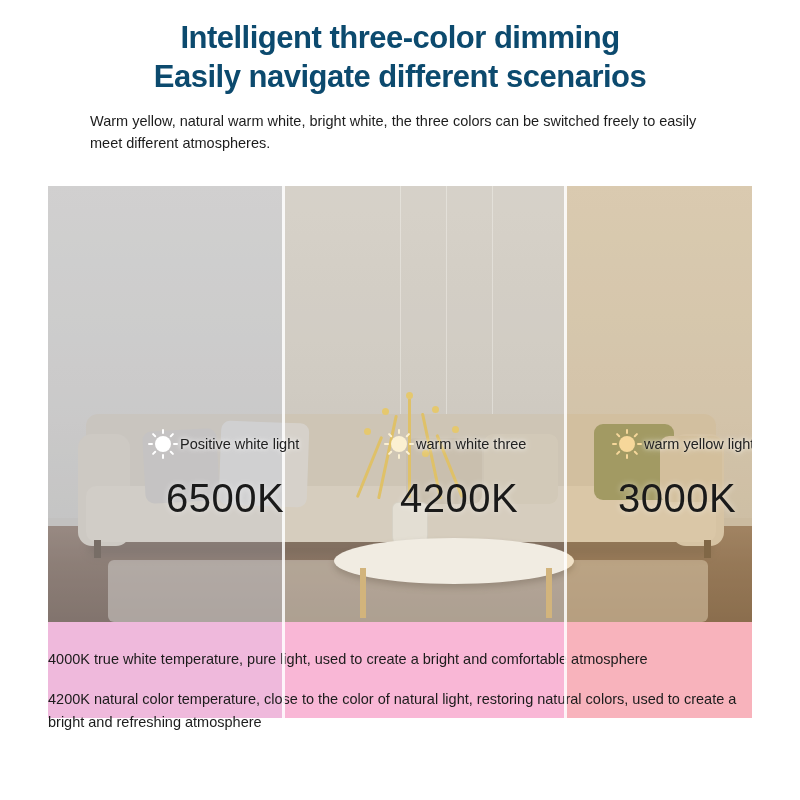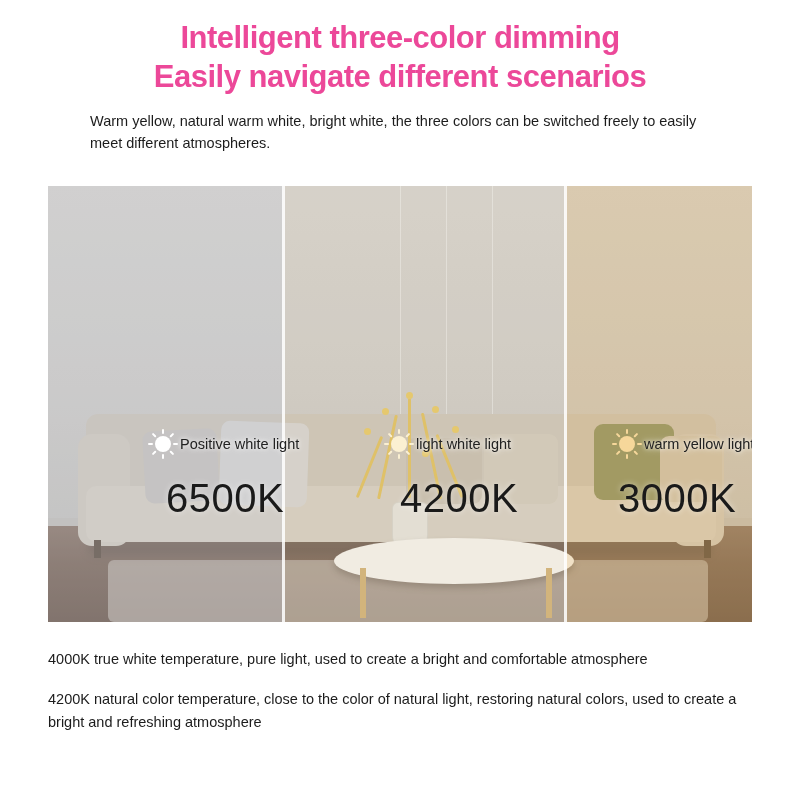--- a/index.html
+++ b/index.html
@@ -12,21 +12,21 @@
     height: 800px;
     font-family: "Liberation Sans", sans-serif;
     overflow: hidden;
     position: relative;
   }
 
   
   .headline {
     text-align: center;
     padding-top: 18px;
-    color: #ec4899;
+    color: #0c4a6e;
     font-weight: bold;
     letter-spacing: -0.5px;
   }
   .headline .line1,
   .headline .line2 {
     font-size: 31px;
     line-height: 39px;
     display: block;
   }
 
@@ -39,23 +39,23 @@
     font-size: 14.5px;
     line-height: 22px;
   }
 
   
   .photo-wrap {
     position: absolute;
     left: 48px;
     top: 186px;
     width: 704px;
-    height: 436px;
+    height: 532px;
     overflow: hidden;
-    background: #f97316;
+    background: #f9a8d4;
   }
   .pane {
     position: absolute;
     top: 0;
     height: 100%;
     overflow: hidden;
   }
   .pane-1 { left: 0px;   width: 235px; }
   .pane-2 { left: 235px; width: 282px; }
   .pane-3 { left: 517px; width: 187px; }
@@ -351,21 +351,21 @@
       <span class="disc"></span>
       <span class="ray" style="transform:rotate(0deg);"></span>
       <span class="ray" style="transform:rotate(45deg);"></span>
       <span class="ray" style="transform:rotate(90deg);"></span>
       <span class="ray" style="transform:rotate(135deg);"></span>
       <span class="ray" style="transform:rotate(180deg);"></span>
       <span class="ray" style="transform:rotate(225deg);"></span>
       <span class="ray" style="transform:rotate(270deg);"></span>
       <span class="ray" style="transform:rotate(315deg);"></span>
     </span>
-    <span class="label-text">light white light</span>
+    <span class="label-text">warm white three</span>
   </div>
   <div class="kelvin k2">4200K</div>
 
   <div class="label-row lbl3">
     <span class="sun warm">
       <span class="disc"></span>
       <span class="ray" style="transform:rotate(0deg);"></span>
       <span class="ray" style="transform:rotate(45deg);"></span>
       <span class="ray" style="transform:rotate(90deg);"></span>
       <span class="ray" style="transform:rotate(135deg);"></span>

